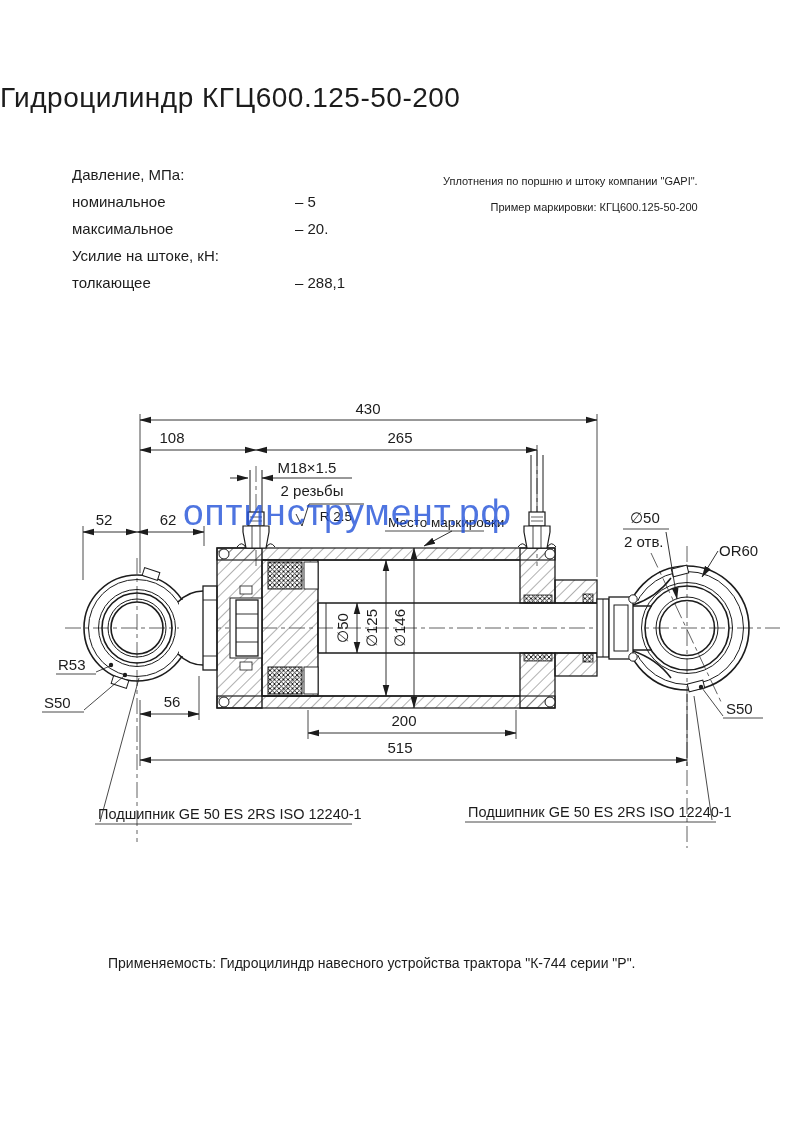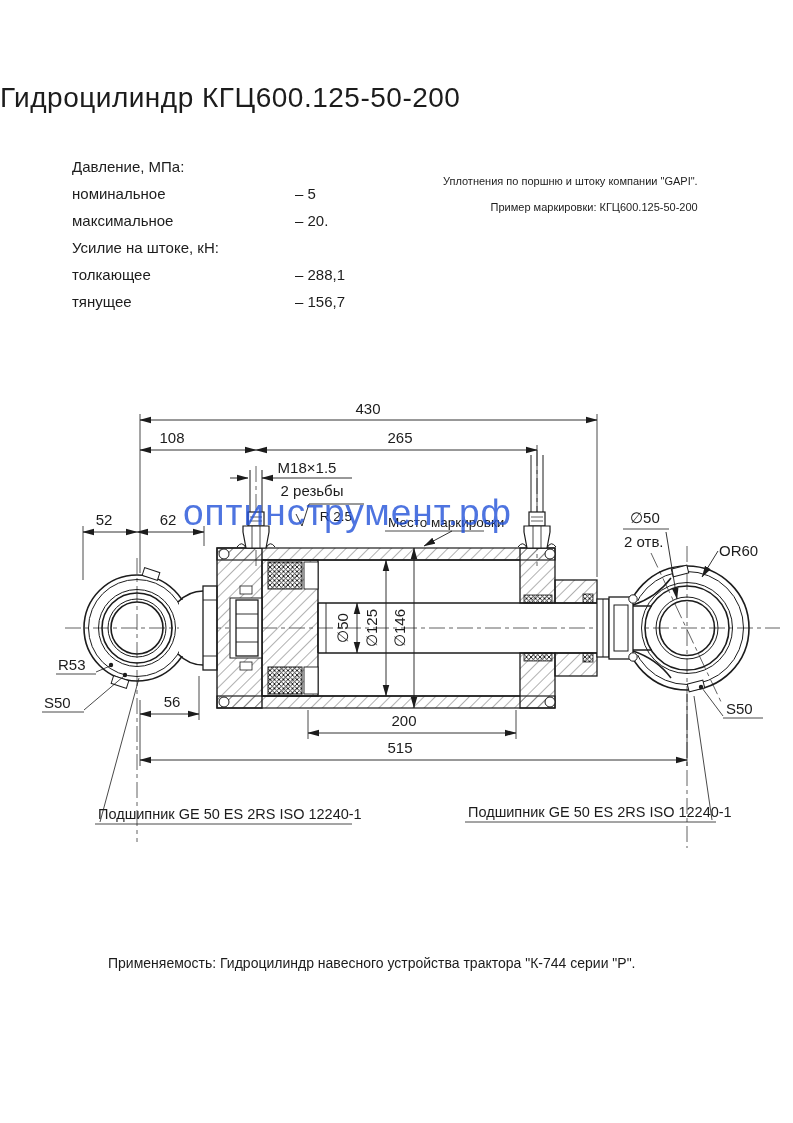--- a/index.html
+++ b/index.html
@@ -1,20 +1,20 @@
 <!DOCTYPE html>
 <html><head>
 <meta charset="utf-8">
 <style>
   html,body{margin:0;padding:0;}
   body{width:793px;height:1123px;position:relative;background:#ffffff;overflow:hidden;
        font-family:"Liberation Sans",sans-serif;color:#1c1c1c;}
   .page-title{position:absolute;top:82px;left:0;width:100%;
     font-size:28px;letter-spacing:0.5px;white-space:nowrap;}
-  .specs{position:absolute;left:72px;top:153px;width:330px;font-size:15px;}
+  .specs{position:absolute;left:72px;top:161px;width:330px;font-size:15px;}
   .spec-row{position:relative;height:27px;line-height:27px;white-space:nowrap;}
   .spec-val{position:absolute;left:223px;top:0;}
   .notes{position:absolute;left:443px;top:168px;font-size:11px;line-height:26px;white-space:nowrap;text-align:right;}
   .applicability{position:absolute;left:108px;top:955px;font-size:14px;white-space:nowrap;}
   .watermark{position:absolute;left:183px;top:492px;font-size:37px;letter-spacing:1px;
     color:#1d4ed8;opacity:0.78;white-space:nowrap;pointer-events:none;text-align:right;}
   svg{position:absolute;left:0;top:0;}
   svg text{font-family:"Liberation Sans",sans-serif;font-size:15px;fill:#1c1c1c;}
   .tmid{text-anchor:middle;}
   .small{font-size:13.5px;}
@@ -23,21 +23,20 @@
 <body>
 
 <div class="page-title">Гидроцилиндр КГЦ600.125-50-200</div>
 
 <div class="specs">
   <div class="spec-row"><span>Давление, МПа:</span><span class="spec-val"></span></div>
   <div class="spec-row"><span>номинальное</span><span class="spec-val">– 5</span></div>
   <div class="spec-row"><span>максимальное</span><span class="spec-val">– 20.</span></div>
   <div class="spec-row"><span>Усилие на штоке, кН:</span><span class="spec-val"></span></div>
   <div class="spec-row"><span>толкающее</span><span class="spec-val">– 288,1</span></div>
-  <div class="spec-row"><span>тянущее</span><span class="spec-val">– 156,7</span></div>
 </div>
 
 <div class="notes">
   <div>Уплотнения по поршню и штоку компании "GAPI".</div>
   <div>Пример маркировки: КГЦ600.125-50-200</div>
 </div>
 
 <svg width="793" height="1123" viewBox="0 0 793 1123">
   <defs>
     <marker id="arr" viewBox="0 0 12 8" refX="11.5" refY="4" markerWidth="13" markerHeight="9" orient="auto-start-reverse">

